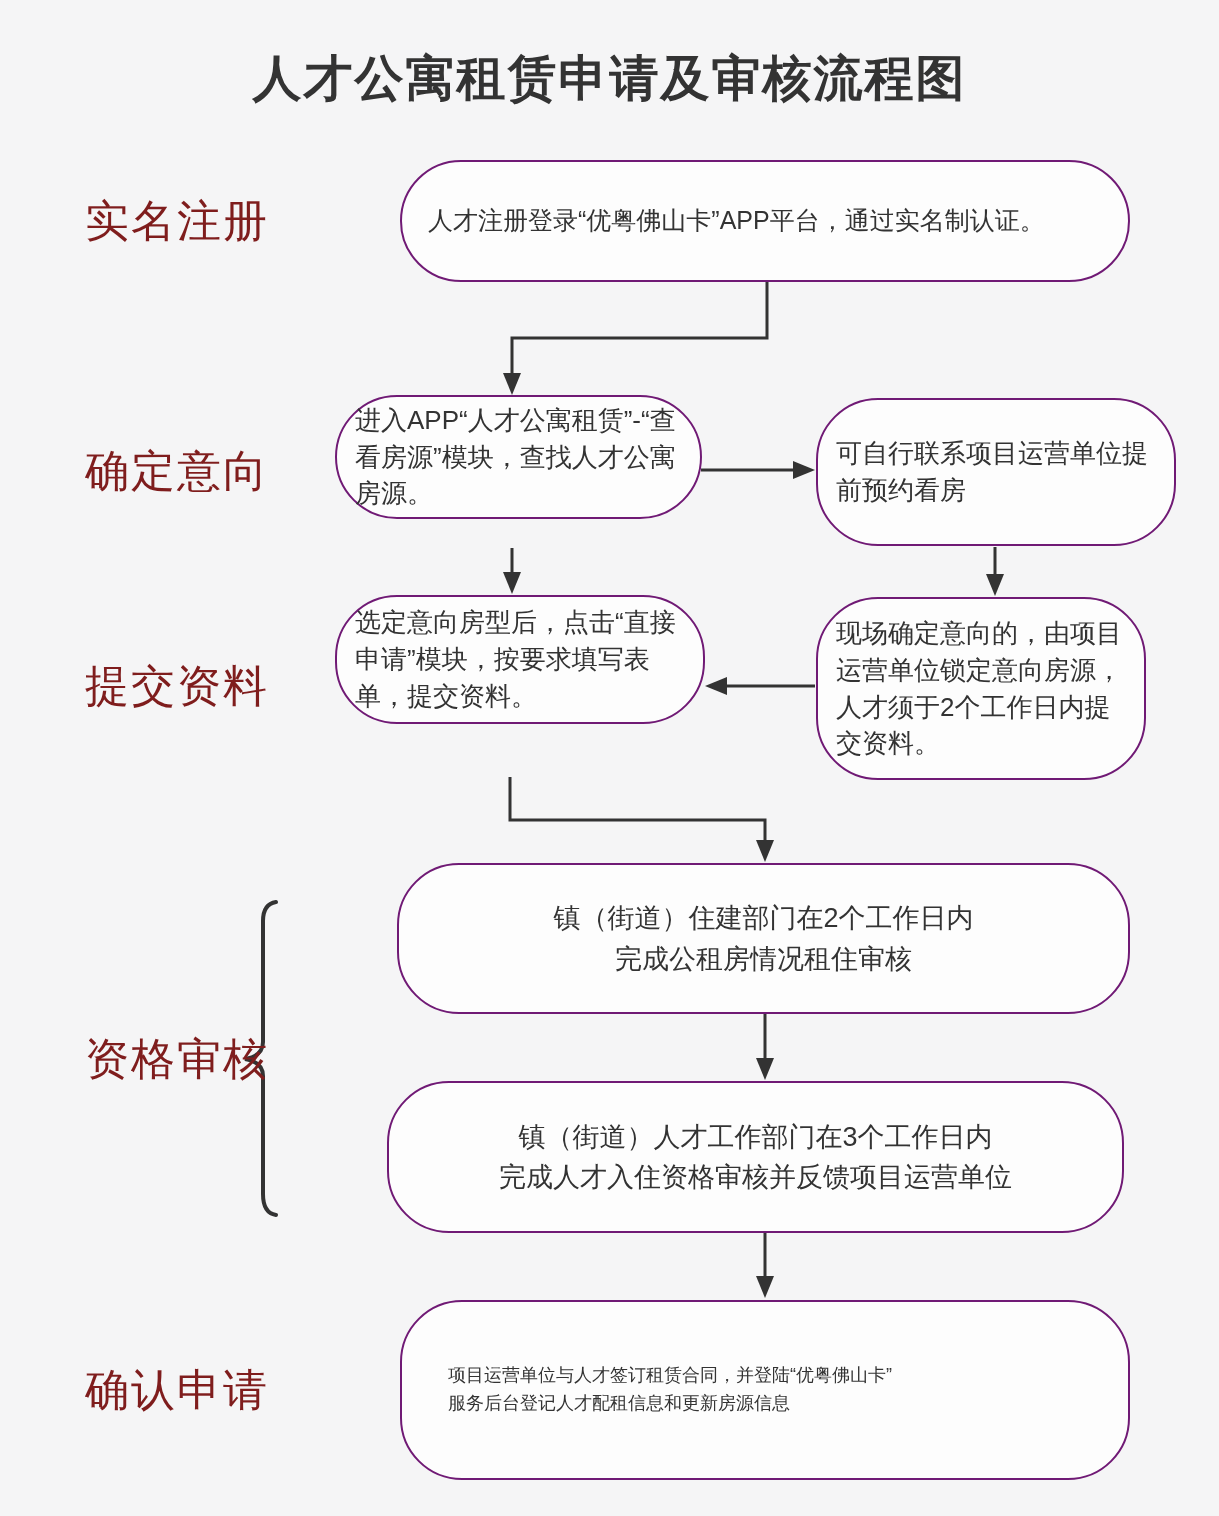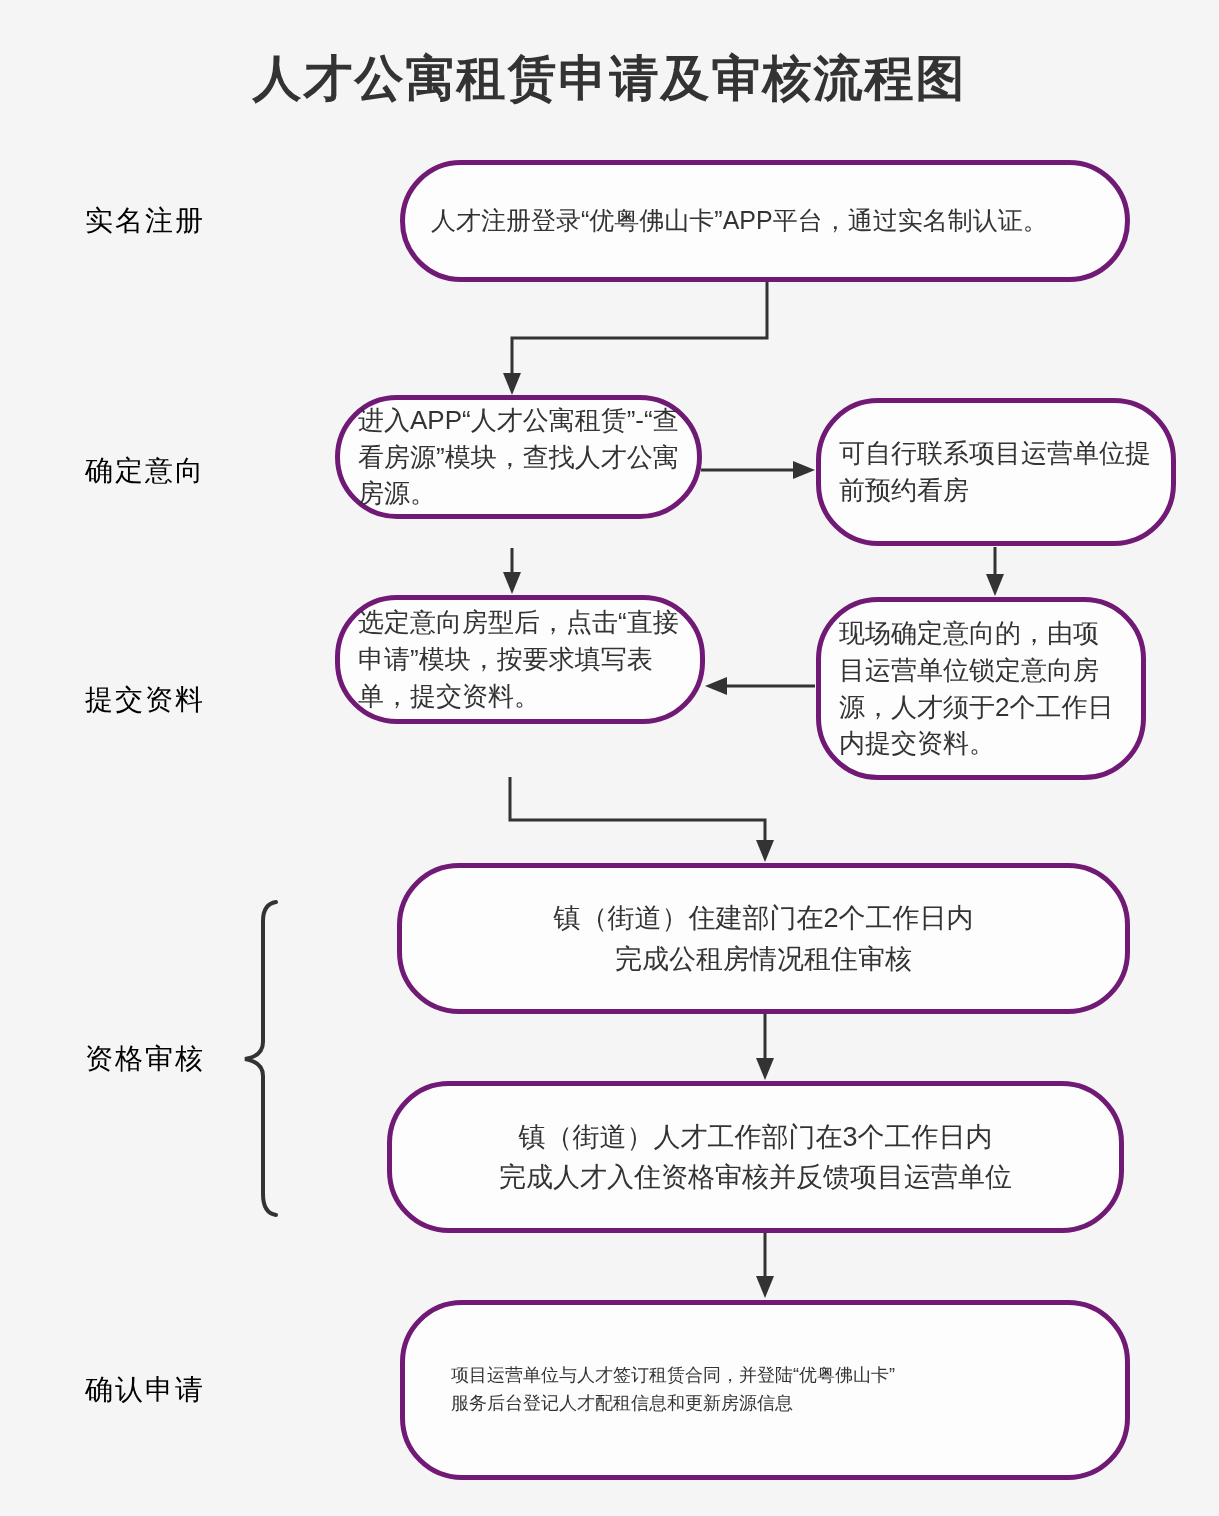--- a/index.html
+++ b/index.html
@@ -20,31 +20,31 @@
     margin:0;
     text-align:center;
     font-size:49px;
     font-weight:600;
     letter-spacing:2px;
     color:#333;
   }
   .stage-label{
     position:absolute;
     left:85px;
-    font-size:28px;
+    font-size:44px;
     line-height:48px;
-    color:#000000;
+    color:#7f1d1d;
     letter-spacing:2px;
     white-space:nowrap;
   }
   .node{
     position:absolute;
     box-sizing:border-box;
     background:#fdfdfd;
-    border:5px solid #701a75;
+    border:2px solid #701a75;
     border-radius:62px;
     display:flex;
     align-items:center;
     color:#333;
     font-size:26px;
     line-height:1.42;
     white-space:pre-line;
   }
   .node.center{justify-content:center;text-align:center;line-height:1.5;}
   .node.left{justify-content:flex-start;text-align:left;}
@@ -97,21 +97,21 @@
     <polygon points="765,1080 756,1058 774,1058"></polygon>
 
     <line x1="765" y1="1233" x2="765" y2="1281"></line>
     <polygon points="765,1298 756,1276 774,1276"></polygon>
 
     <path class="brace" d="M276 902 Q263 904 263 921 L263 1042 Q263 1056 245 1059 Q263 1062 263 1076 L263 1194 Q263 1213 276 1215"></path>
   </svg>
 
   <div class="stage-label" style="top:197px;">实名注册</div>
   <div class="stage-label" style="top:447px;">确定意向</div>
-  <div class="stage-label" style="top:676px;">提交资料</div>
+  <div class="stage-label" style="top:662px;">提交资料</div>
   <div class="stage-label" style="top:1035px;">资格审核</div>
   <div class="stage-label" style="top:1366px;">确认申请</div>
 
   <div class="node left" id="node-register">人才注册登录“优粤佛山卡”APP平台，通过实名制认证。</div>
   <div class="node left" id="node-view-listings">进入APP“人才公寓租赁”-“查看房源”模块，查找人才公寓房源。</div>
   <div class="node left" id="node-contact-operator">可自行联系项目运营单位提前预约看房</div>
   <div class="node left" id="node-submit-application">选定意向房型后，点击“直接申请”模块，按要求填写表单，提交资料。</div>
   <div class="node left" id="node-onsite-intent">现场确定意向的，由项目运营单位锁定意向房源，人才须于2个工作日内提交资料。</div>
   <div class="node center" id="node-housing-review">镇（街道）住建部门在2个工作日内
 完成公租房情况租住审核</div>

